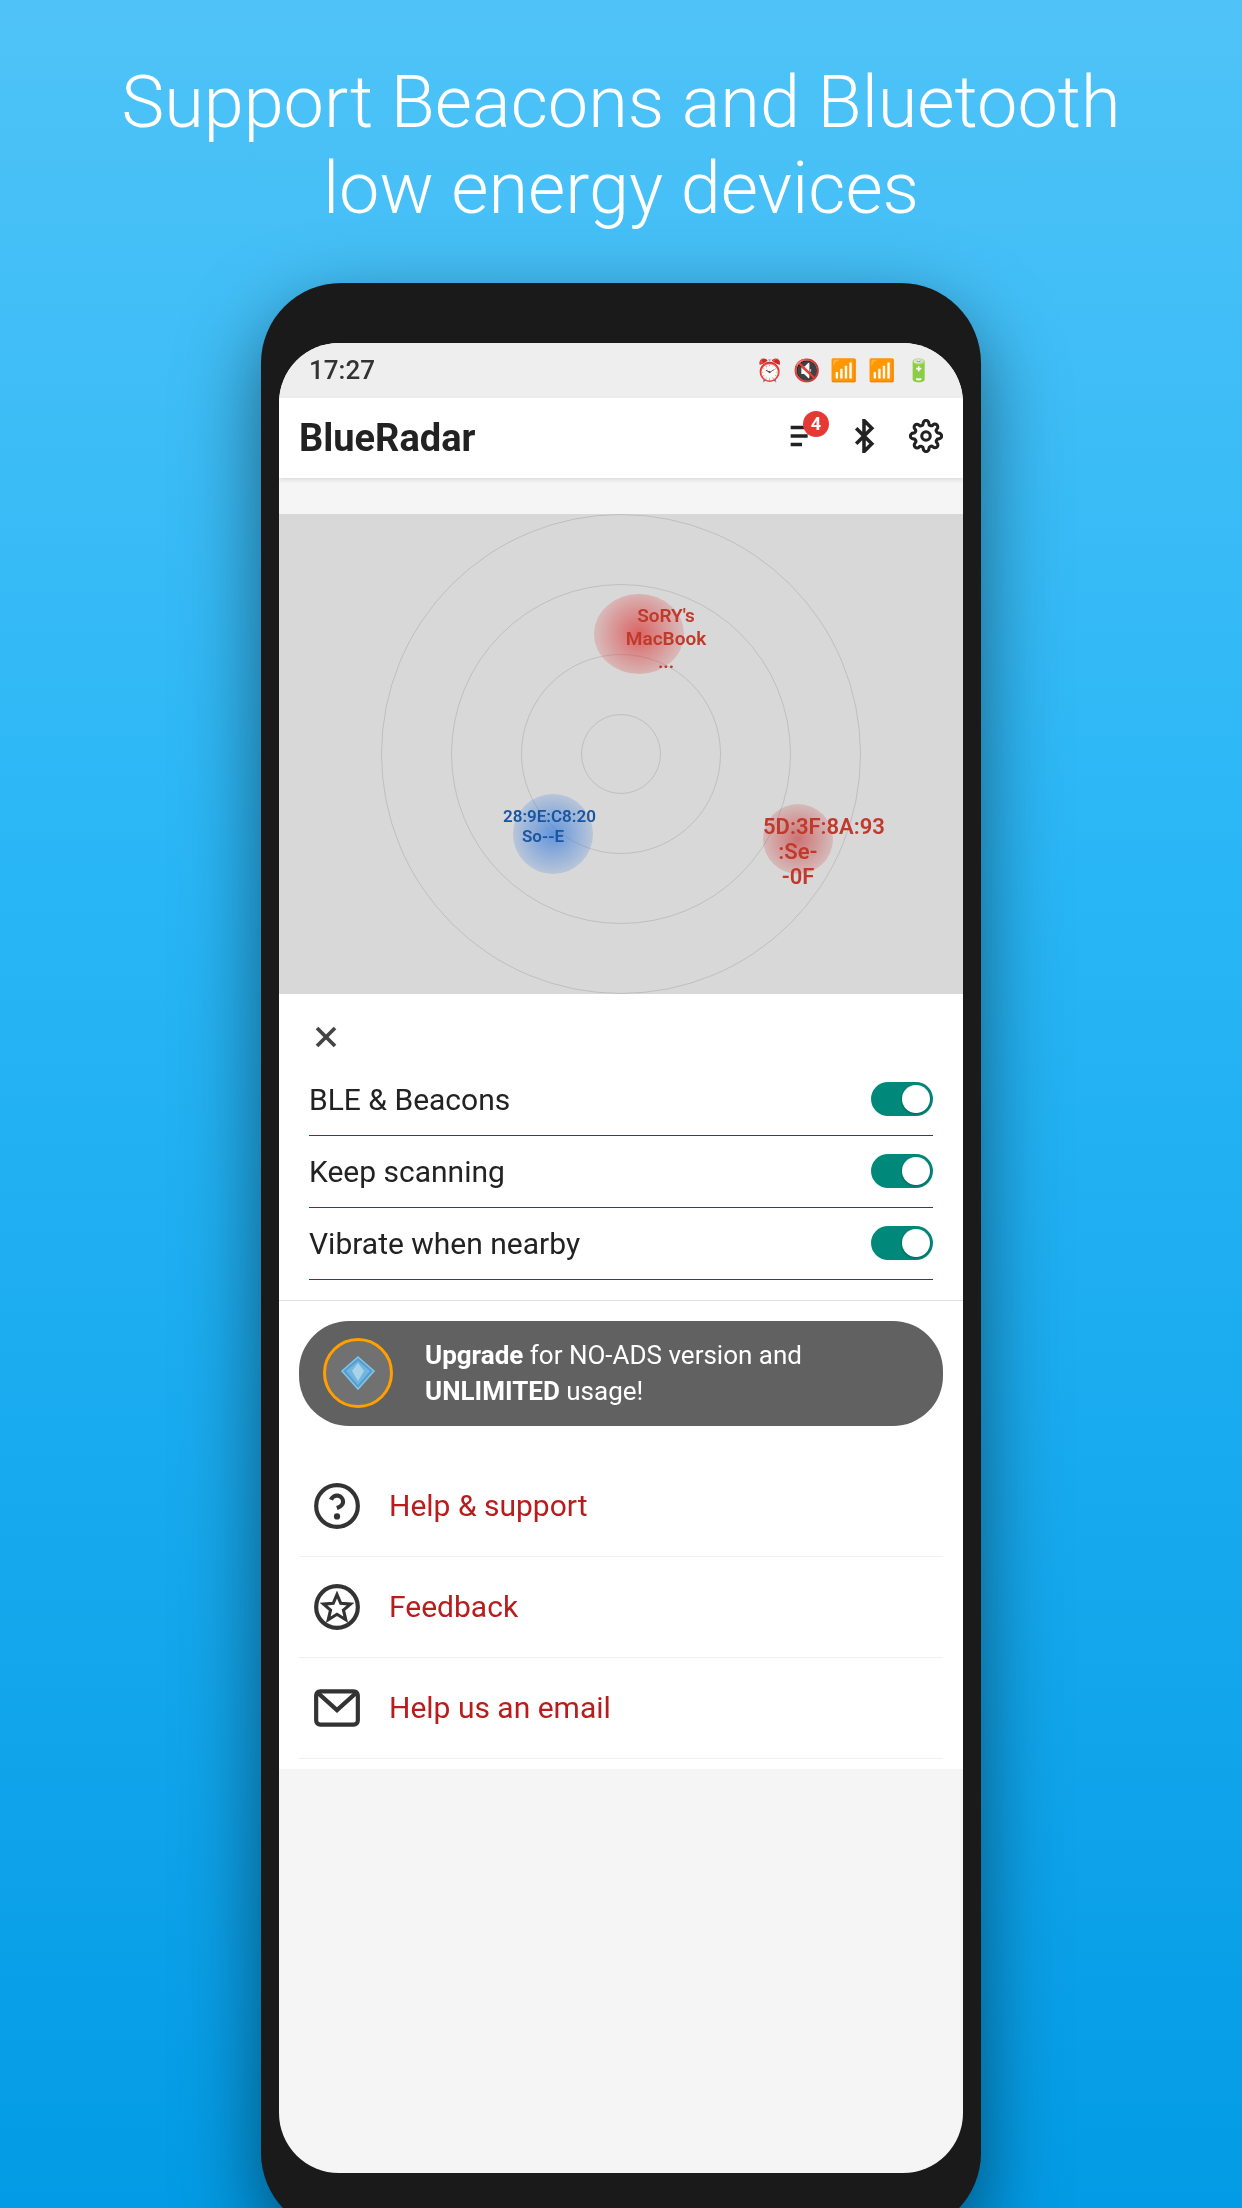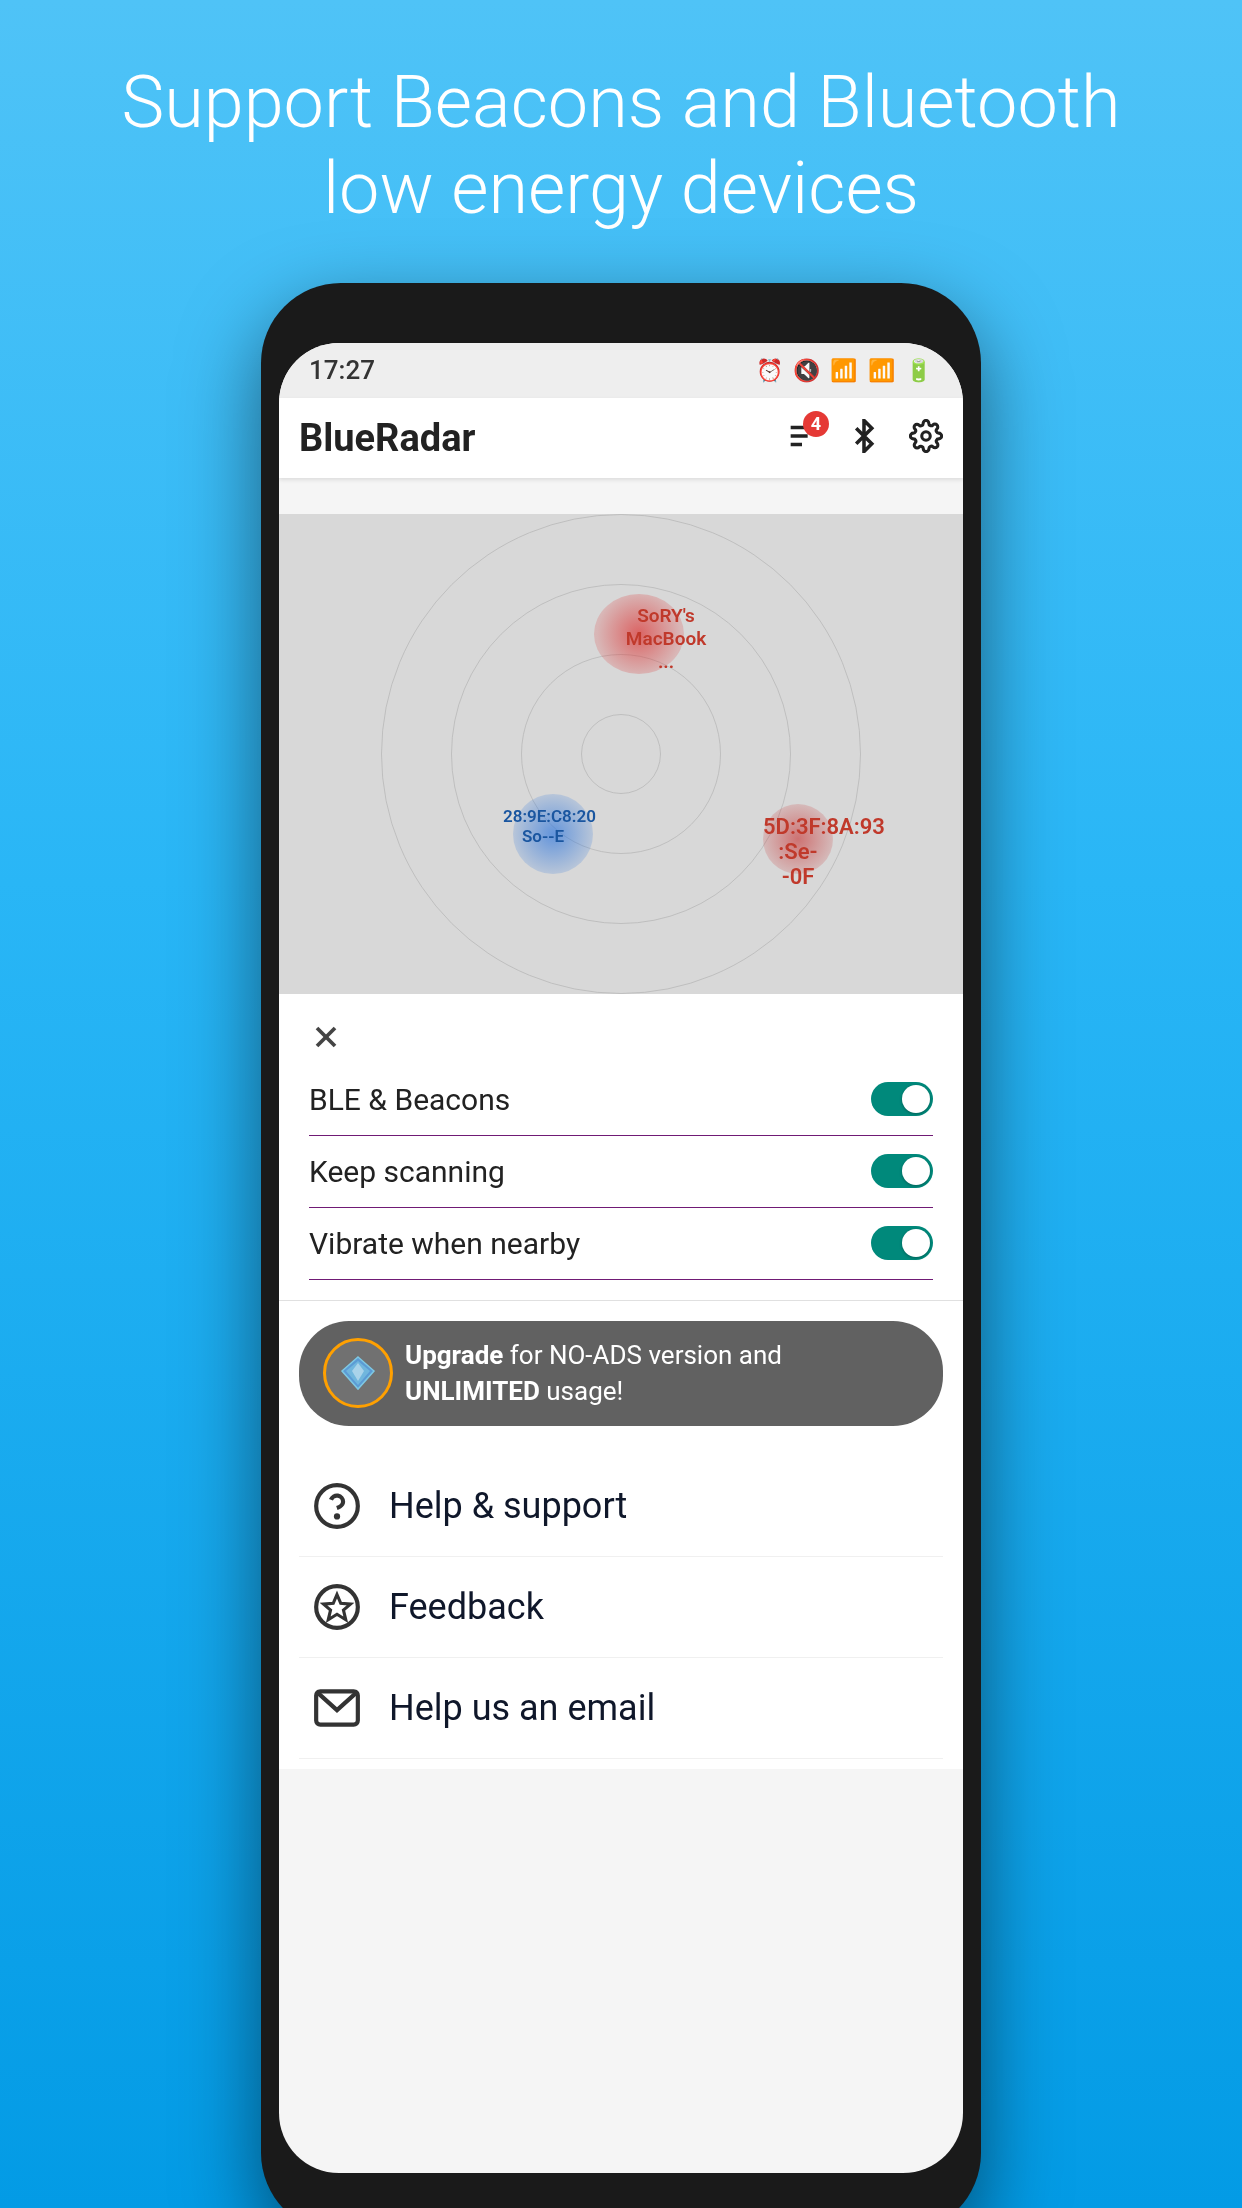--- a/index.html
+++ b/index.html
@@ -266,21 +266,21 @@
     }
 
     
     .upgrade-banner {
       margin: 10px 20px 20px 20px;
       background: #616161;
       border-radius: 50px;
       padding: 16px 24px;
       display: flex;
       align-items: center;
-      gap: 12px;
+      gap: 32px;
       cursor: pointer;
     }
 
     .diamond-icon-wrap {
       width: 70px;
       height: 70px;
       border: 3px solid #ffa000;
       border-radius: 50%;
       display: flex;
       align-items: center;
@@ -326,22 +326,22 @@
       justify-content: center;
       flex-shrink: 0;
     }
 
     .menu-icon svg {
       width: 50px;
       height: 50px;
     }
 
     .menu-label {
-      font-size: 36px;
-      color: #0f172a;
+      font-size: 30px;
+      color: #b91c1c;
     }
   </style>
 </head>
 <body>
 
 <div class="hero-title">Support Beacons and Bluetooth low energy devices</div>
 
 <div class="phone-container">
   <div class="phone-shell">
 

